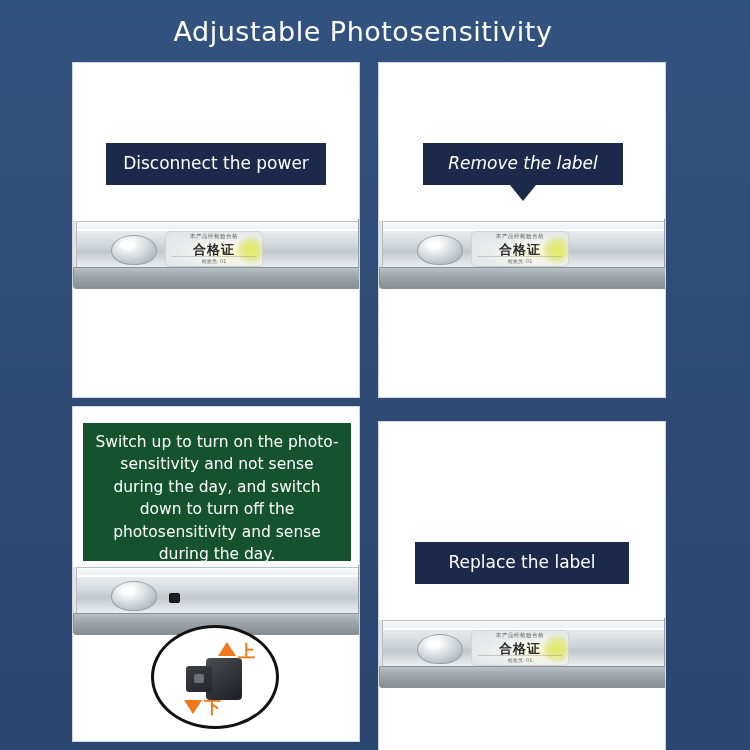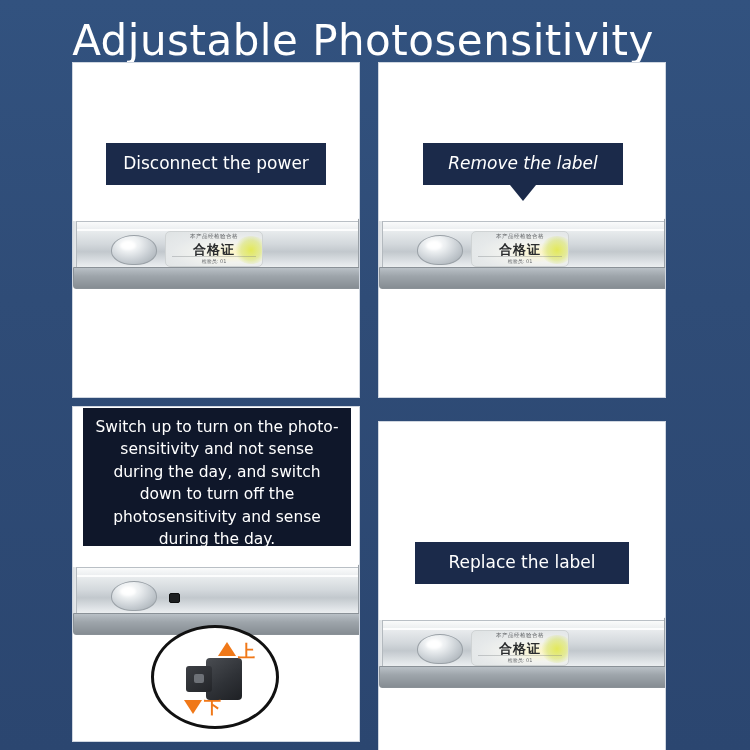--- a/index.html
+++ b/index.html
@@ -19,21 +19,21 @@
     height: 750px;
     background: linear-gradient(180deg, #32527f 0%, #2f4c77 40%, #2b4670 100%);
   }
   .title {
     position: absolute;
     top: 16px;
     left: 0;
     width: 726px;
     text-align: center;
     color: #ffffff;
-    font-size: 42px;
+    font-size: 27px;
     letter-spacing: 0.5px;
     font-family: "DejaVu Sans", sans-serif;
     font-weight: 400;
   }
   .grid {
     position: absolute;
     top: 62px;
     left: 72px;
     width: 606px;
     height: 672px;
@@ -72,24 +72,24 @@
     width: 0; height: 0;
     border-left: 13px solid transparent;
     border-right: 13px solid transparent;
     border-top: 16px solid #1b2a4a;
   }
 
   
   .blackbox {
     position: absolute;
     left: 10px;
-    top: 1px;
+    top: 16px;
     width: 268px;
     height: 138px;
-    background: #0f172a;
+    background: #14532d;
     color: #ffffff;
     font-size: 15.5px;
     line-height: 1.45;
     text-align: center;
     box-sizing: border-box;
     padding: 8px 10px 4px 10px;
   }
 
   
   .bar {

